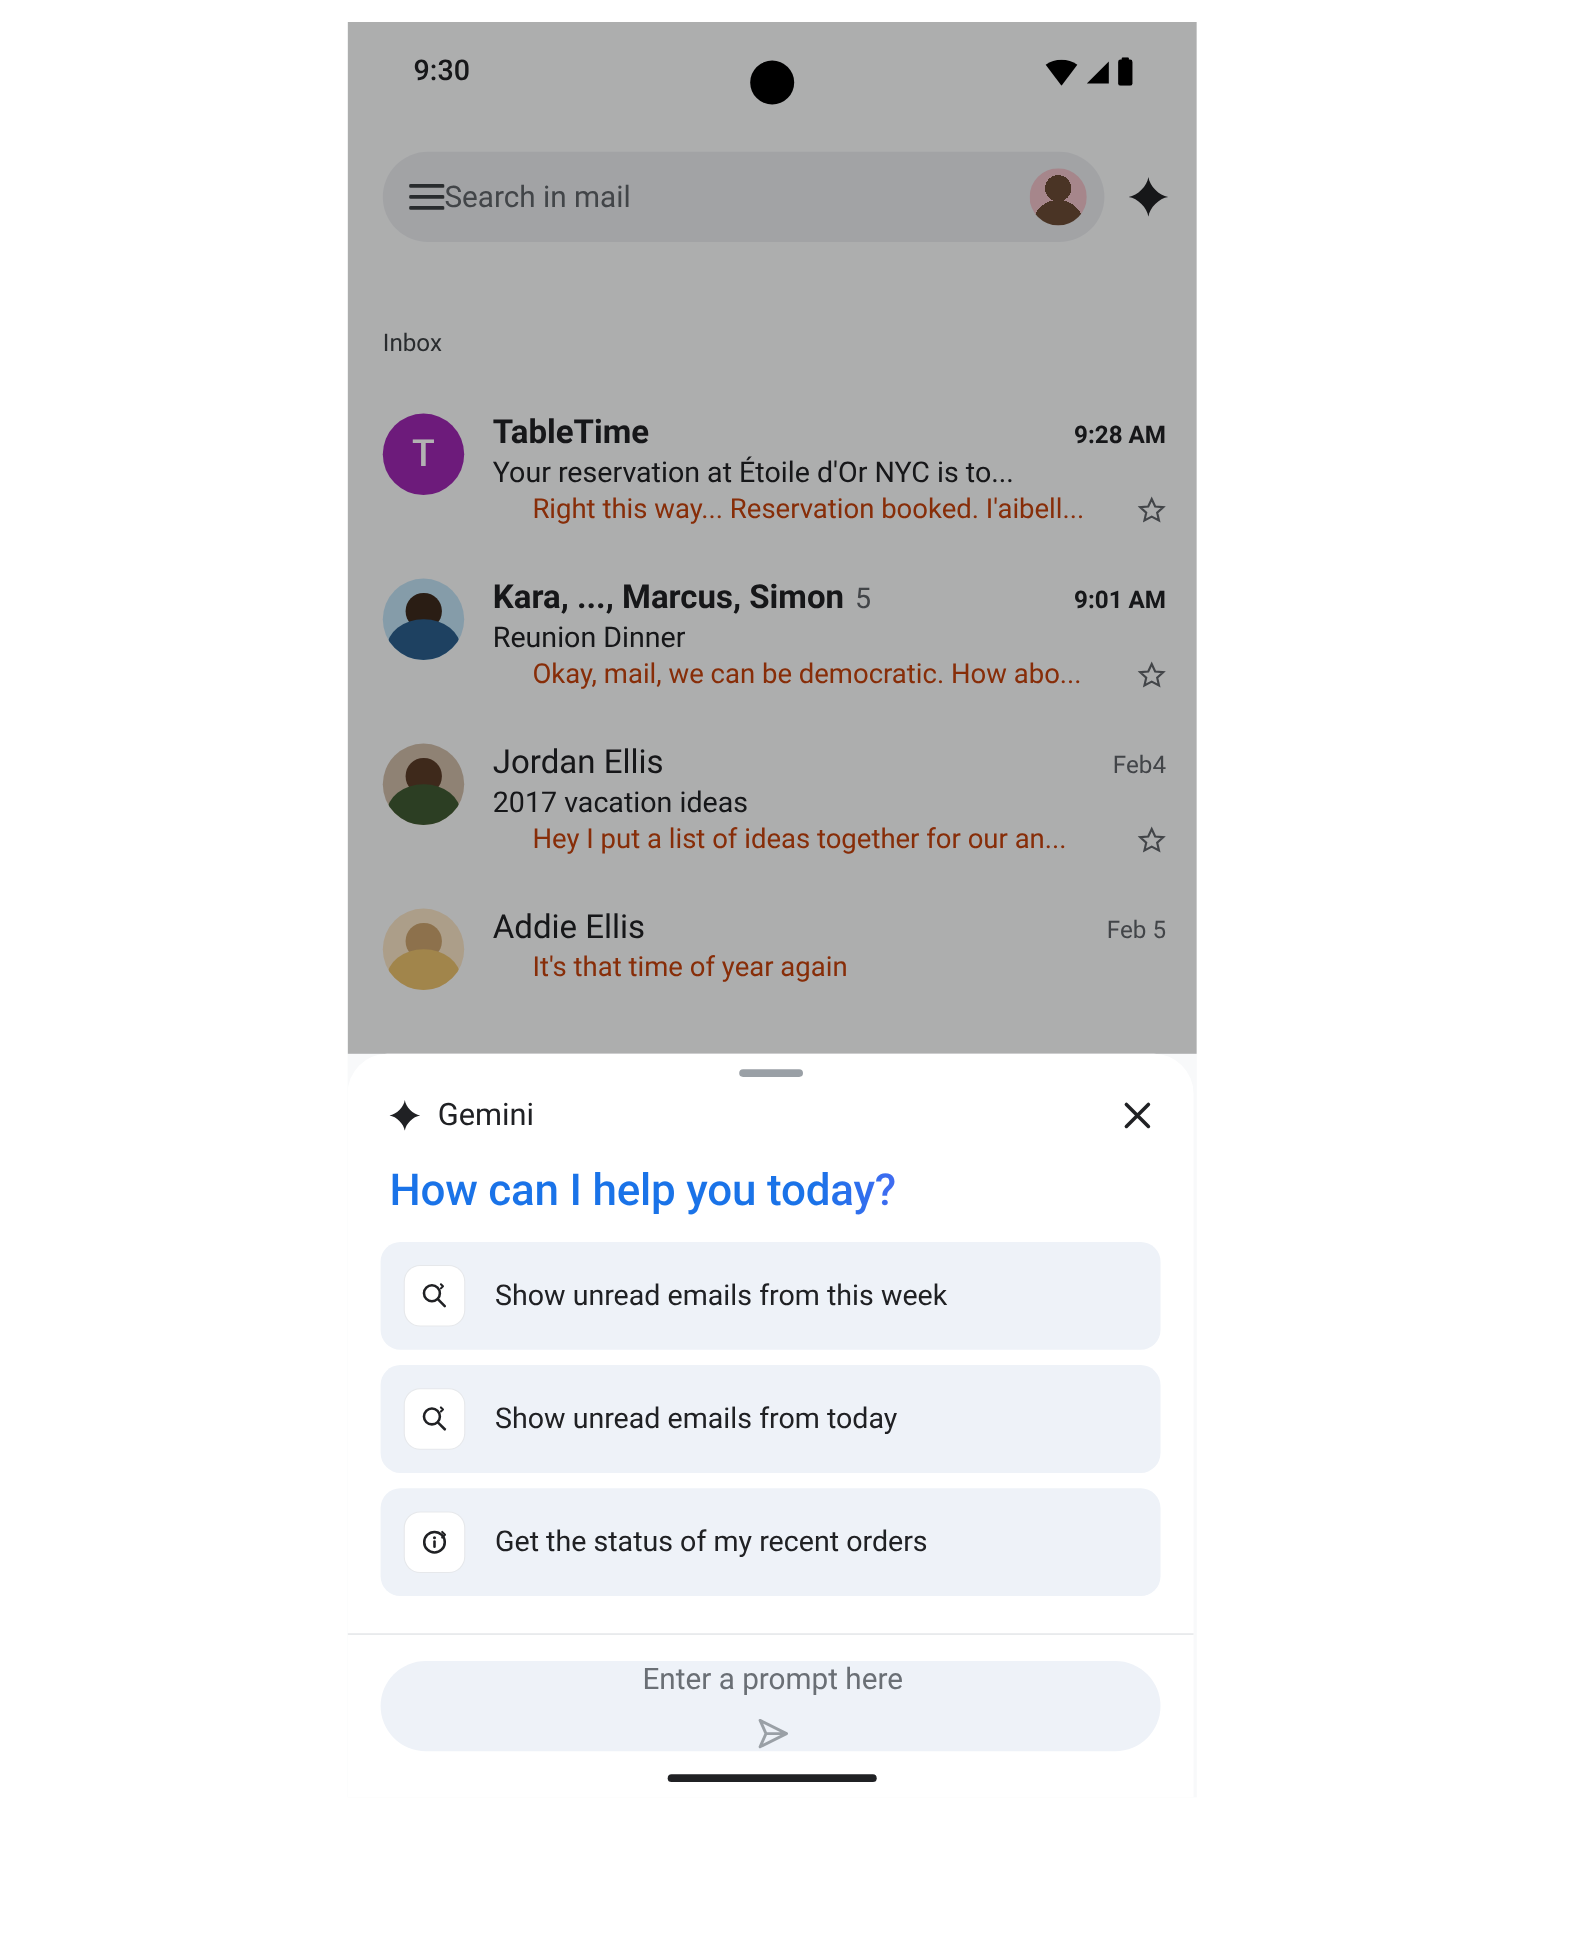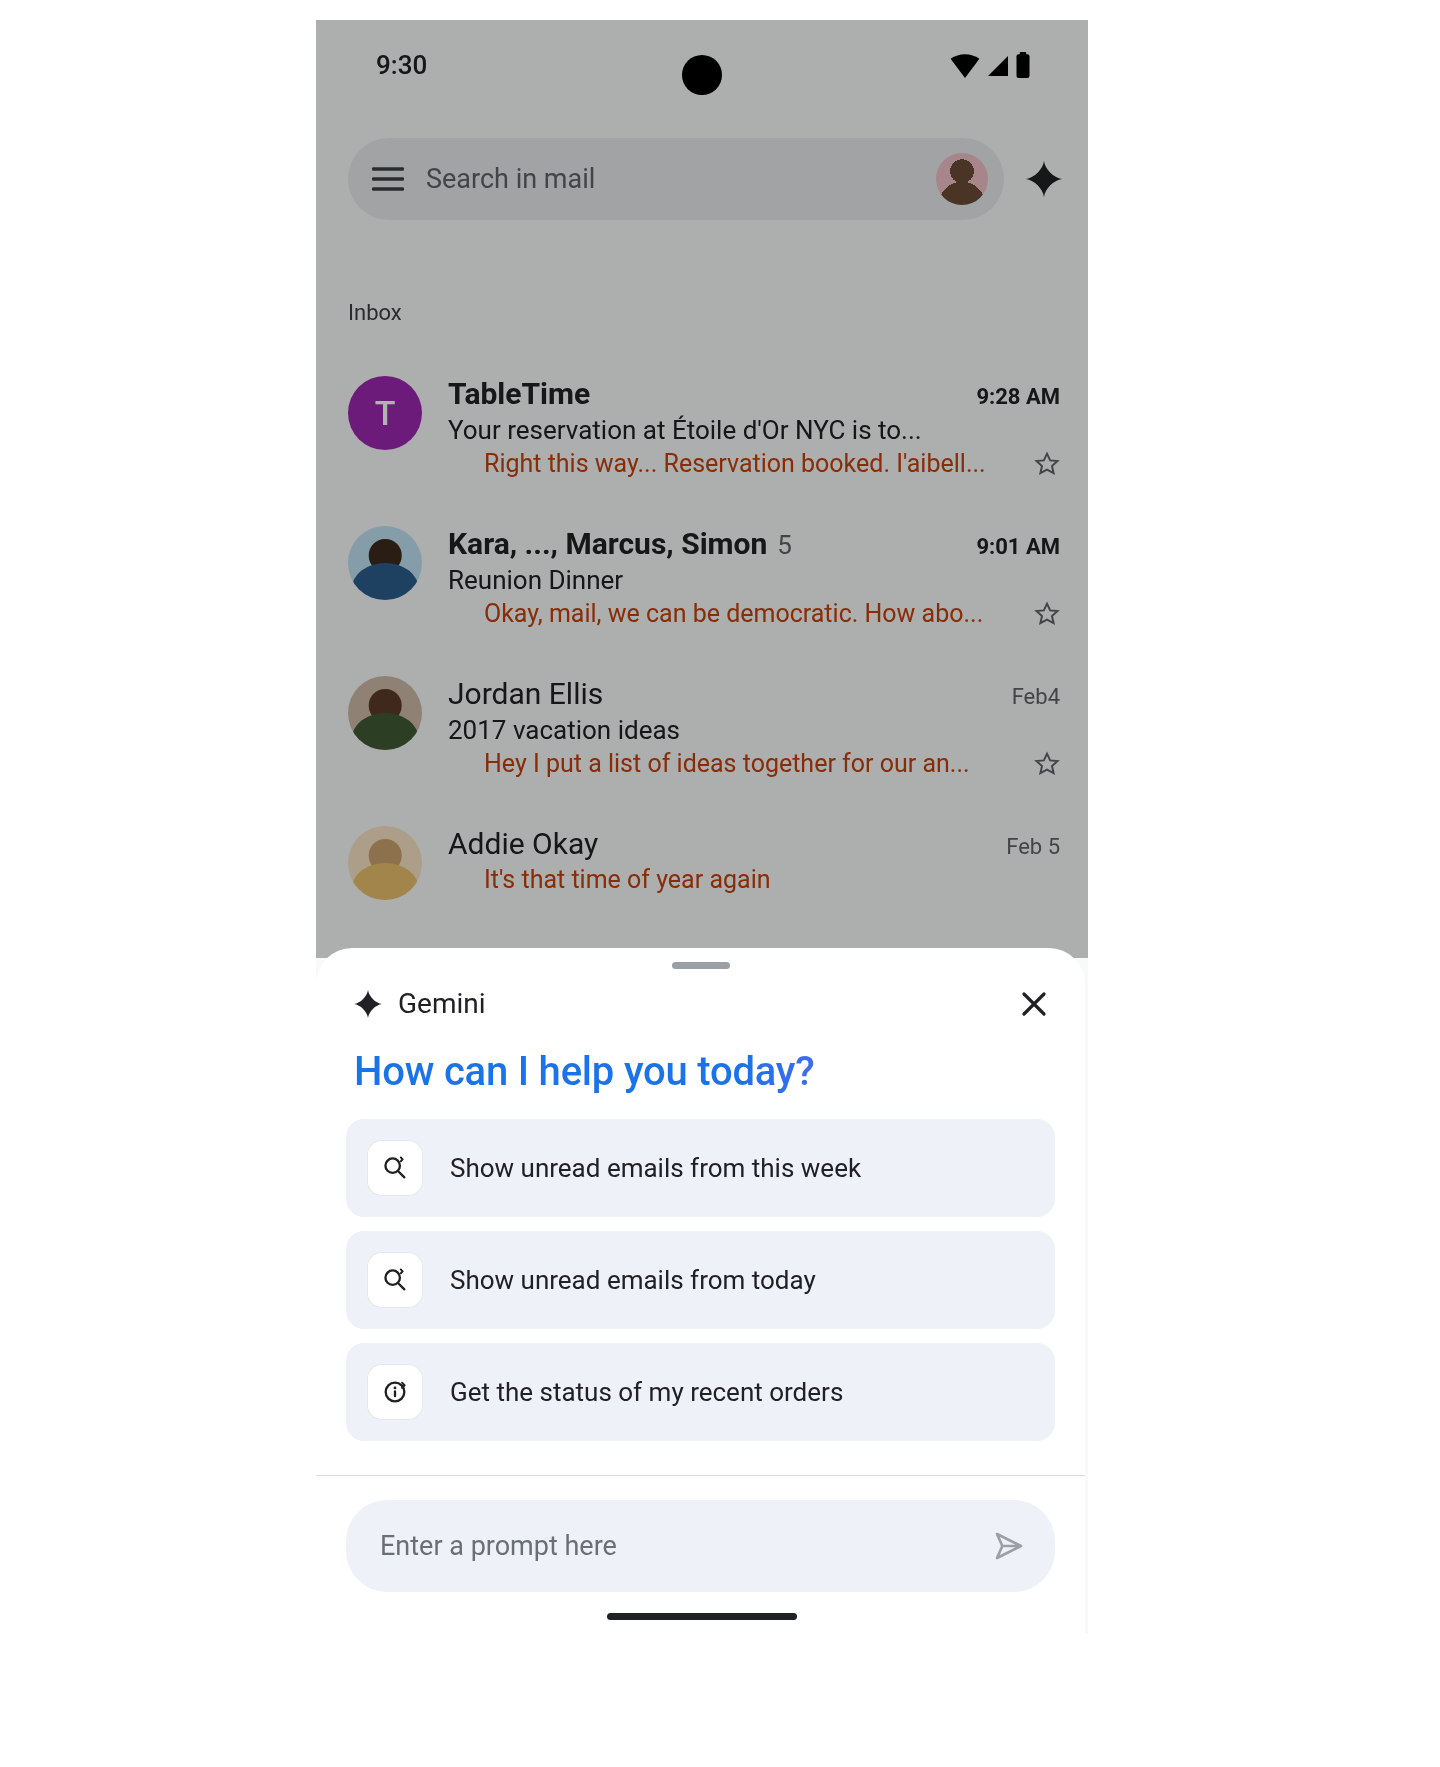--- a/index.html
+++ b/index.html
@@ -42,21 +42,20 @@
   .search-row {
     position:absolute; top:118px; left:32px; right:24px;
     display:flex; align-items:center; gap:20px;
   }
   .search-pill {
     flex:1 1 auto;
     height:82px; border-radius:41px;
     background:#e8eaed;
     display:flex; align-items:center;
     padding:0 16px 0 24px;
-    gap:22px;
     color:#5f6368;
   }
   .menu-icon svg, .sparkle-btn svg { display:block; }
   .search-placeholder {
     flex:1 1 auto;
     font-size:27px; color:#5f6368;
   }
   .avatar-search {
     width:52px; height:52px; border-radius:50%;
     background:#eec0c8;
@@ -197,24 +196,25 @@
   .chip-label { font-size:26px; color:#202124; }
 
   .sheet-divider {
     height:1px; background:#dadce0; margin:34px 0 24px 0;
   }
 
   .prompt-row {
     padding:0 30px;
   }
   .prompt-pill {
-    height:92px; border-radius:41px;
+    height:82px; border-radius:41px;
     background:#eef2f8;
     display:flex; align-items:center; justify-content:space-between;
     padding:0 30px 0 34px;
+    flex-direction:column;
   }
   .prompt-placeholder {
     font-size:27px; color:#6a6f75;
   }
   .send-btn svg { display:block; }
 
   .nav-bar {
     position:absolute; left:50%; bottom:14px; transform:translateX(-50%);
     width:190px; height:7px; border-radius:4px; background:#202124;
   }
@@ -324,21 +324,21 @@
         </div>
       </div>
     </div>
 
     <div class="email-row" style="padding-bottom:60px;">
       <div class="row-avatar av-photo3">
           <div class="av-head-shape"></div>
         </div>
       <div class="row-main">
         <div class="row-top">
-          <span class="row-sender"><span>Addie Okay</span></span>
+          <span class="row-sender"><span>Addie Ellis</span></span>
           <span class="row-time">Feb 5</span>
         </div>
         <div class="row-snippet-line">
           <span class="row-snippet">It's that time of year again</span>
         </div>
       </div>
     </div>
 
   </div>
 

